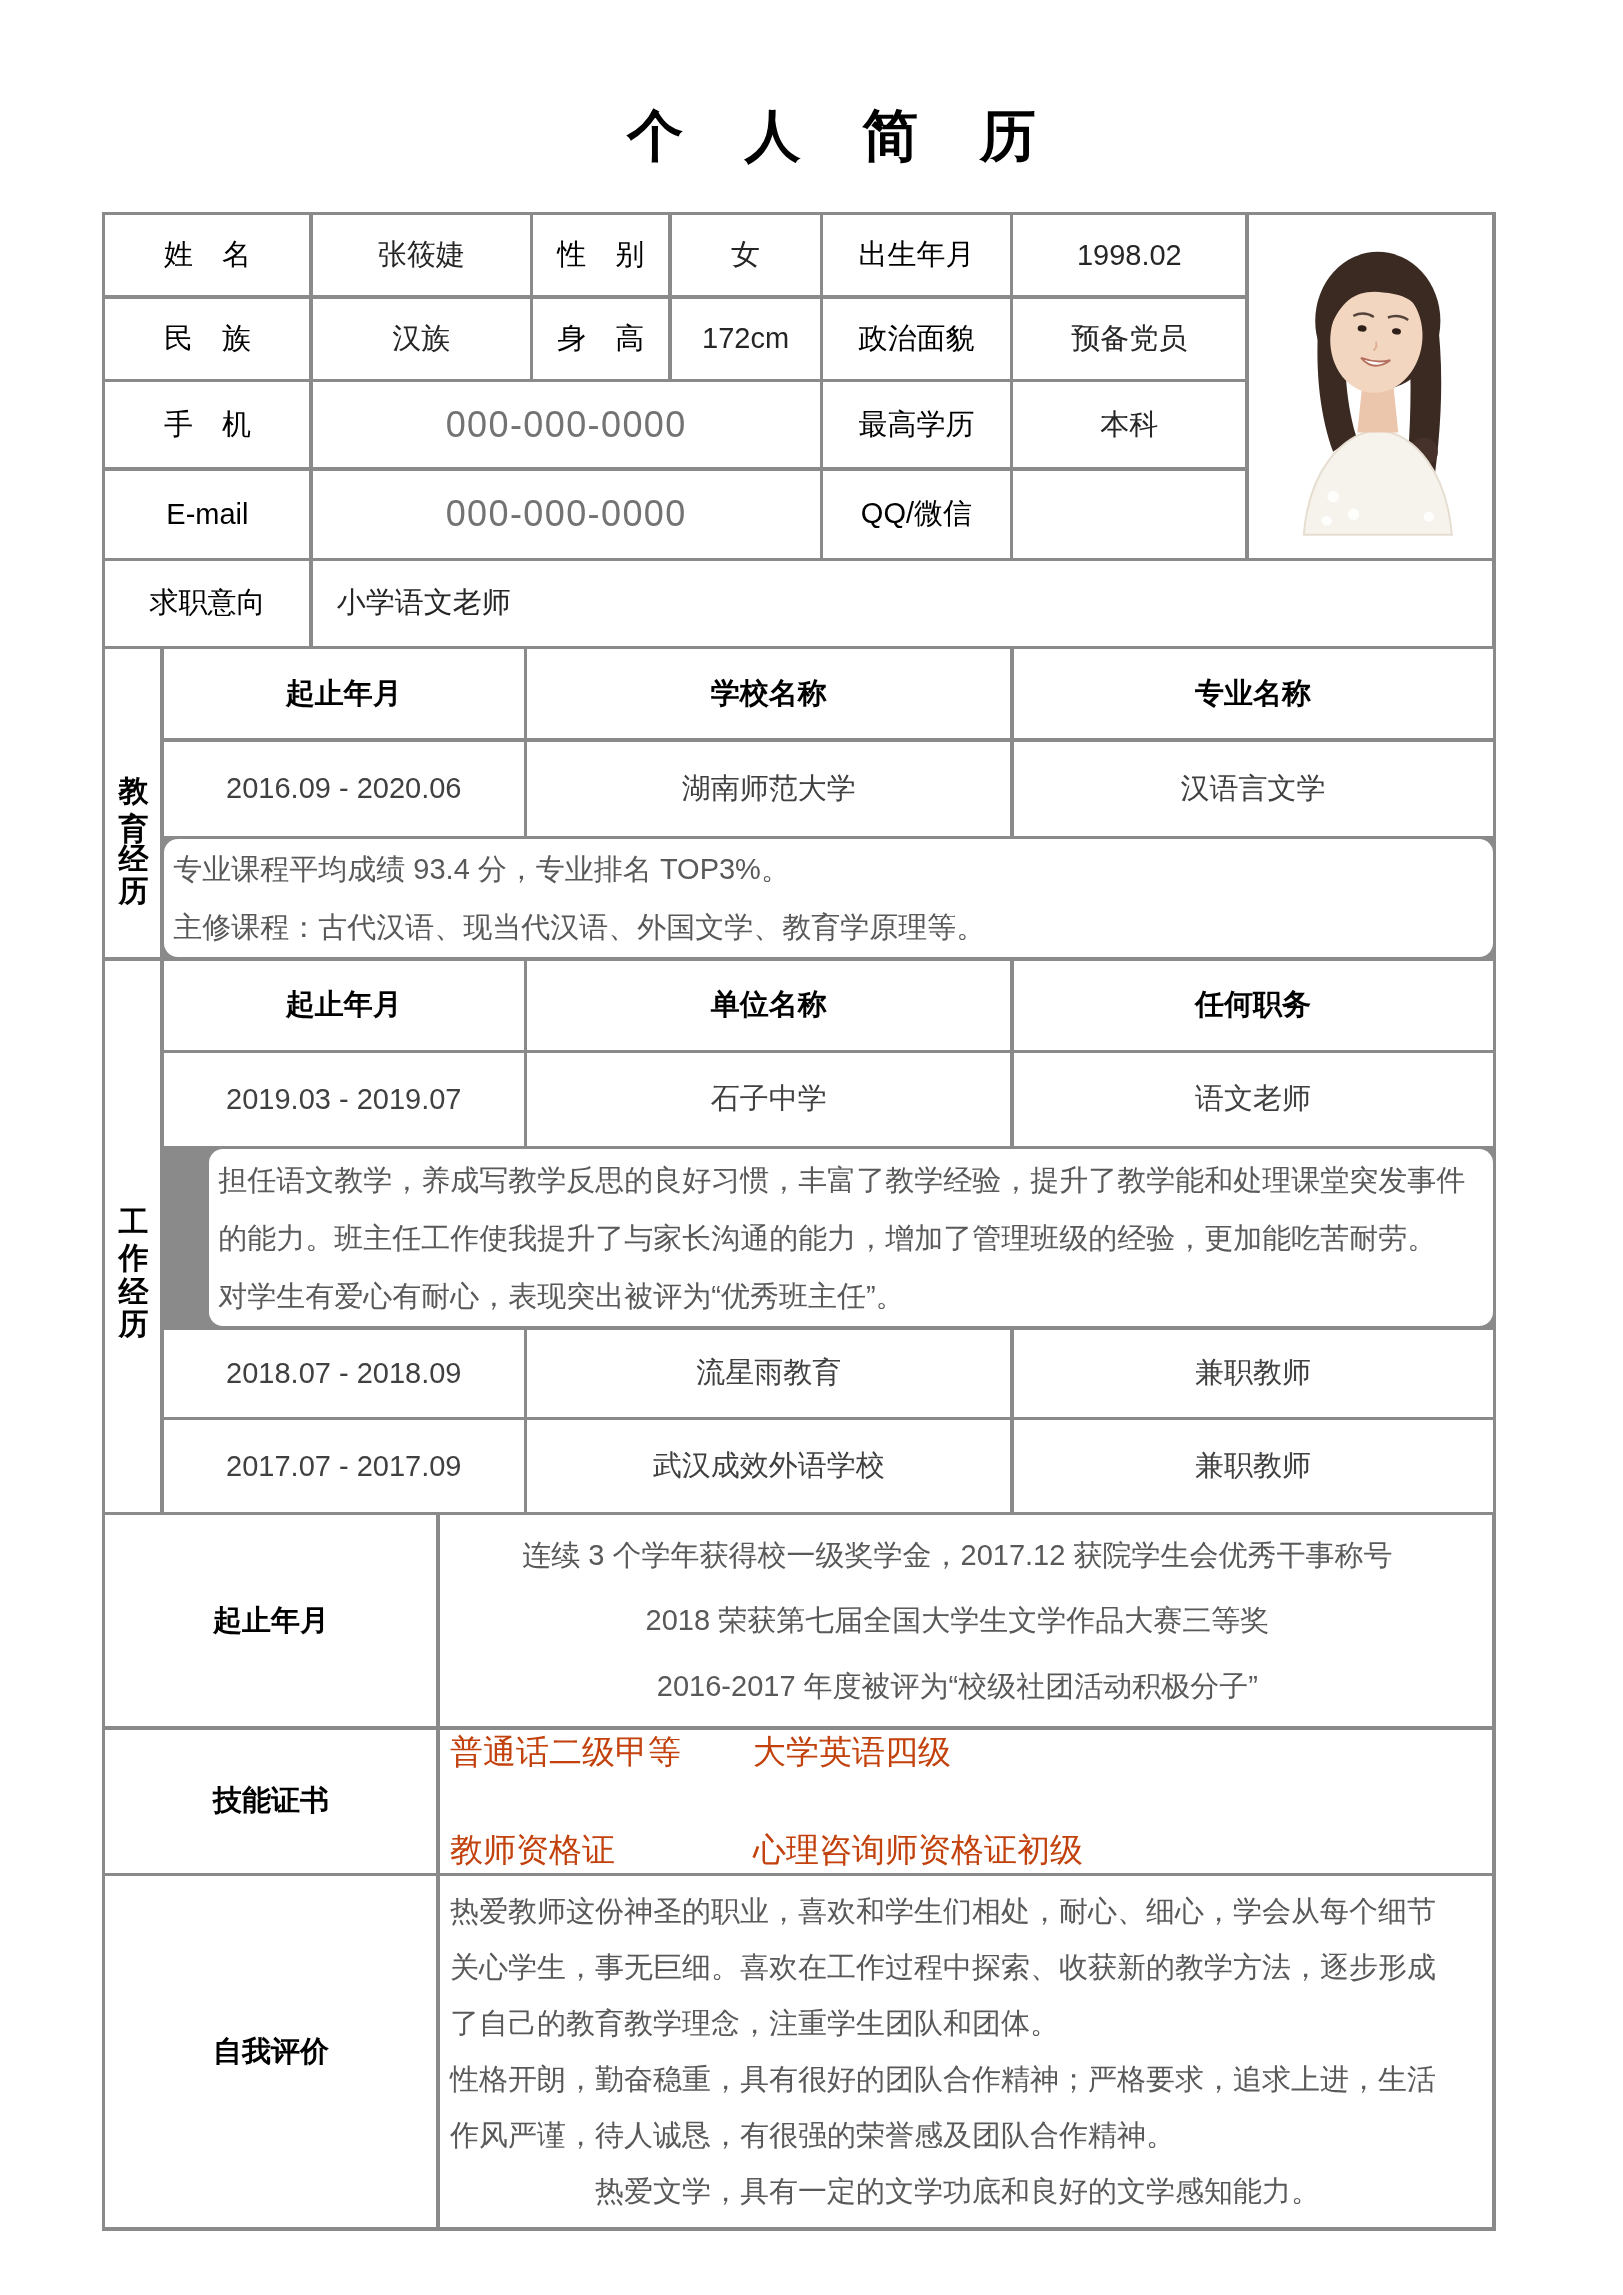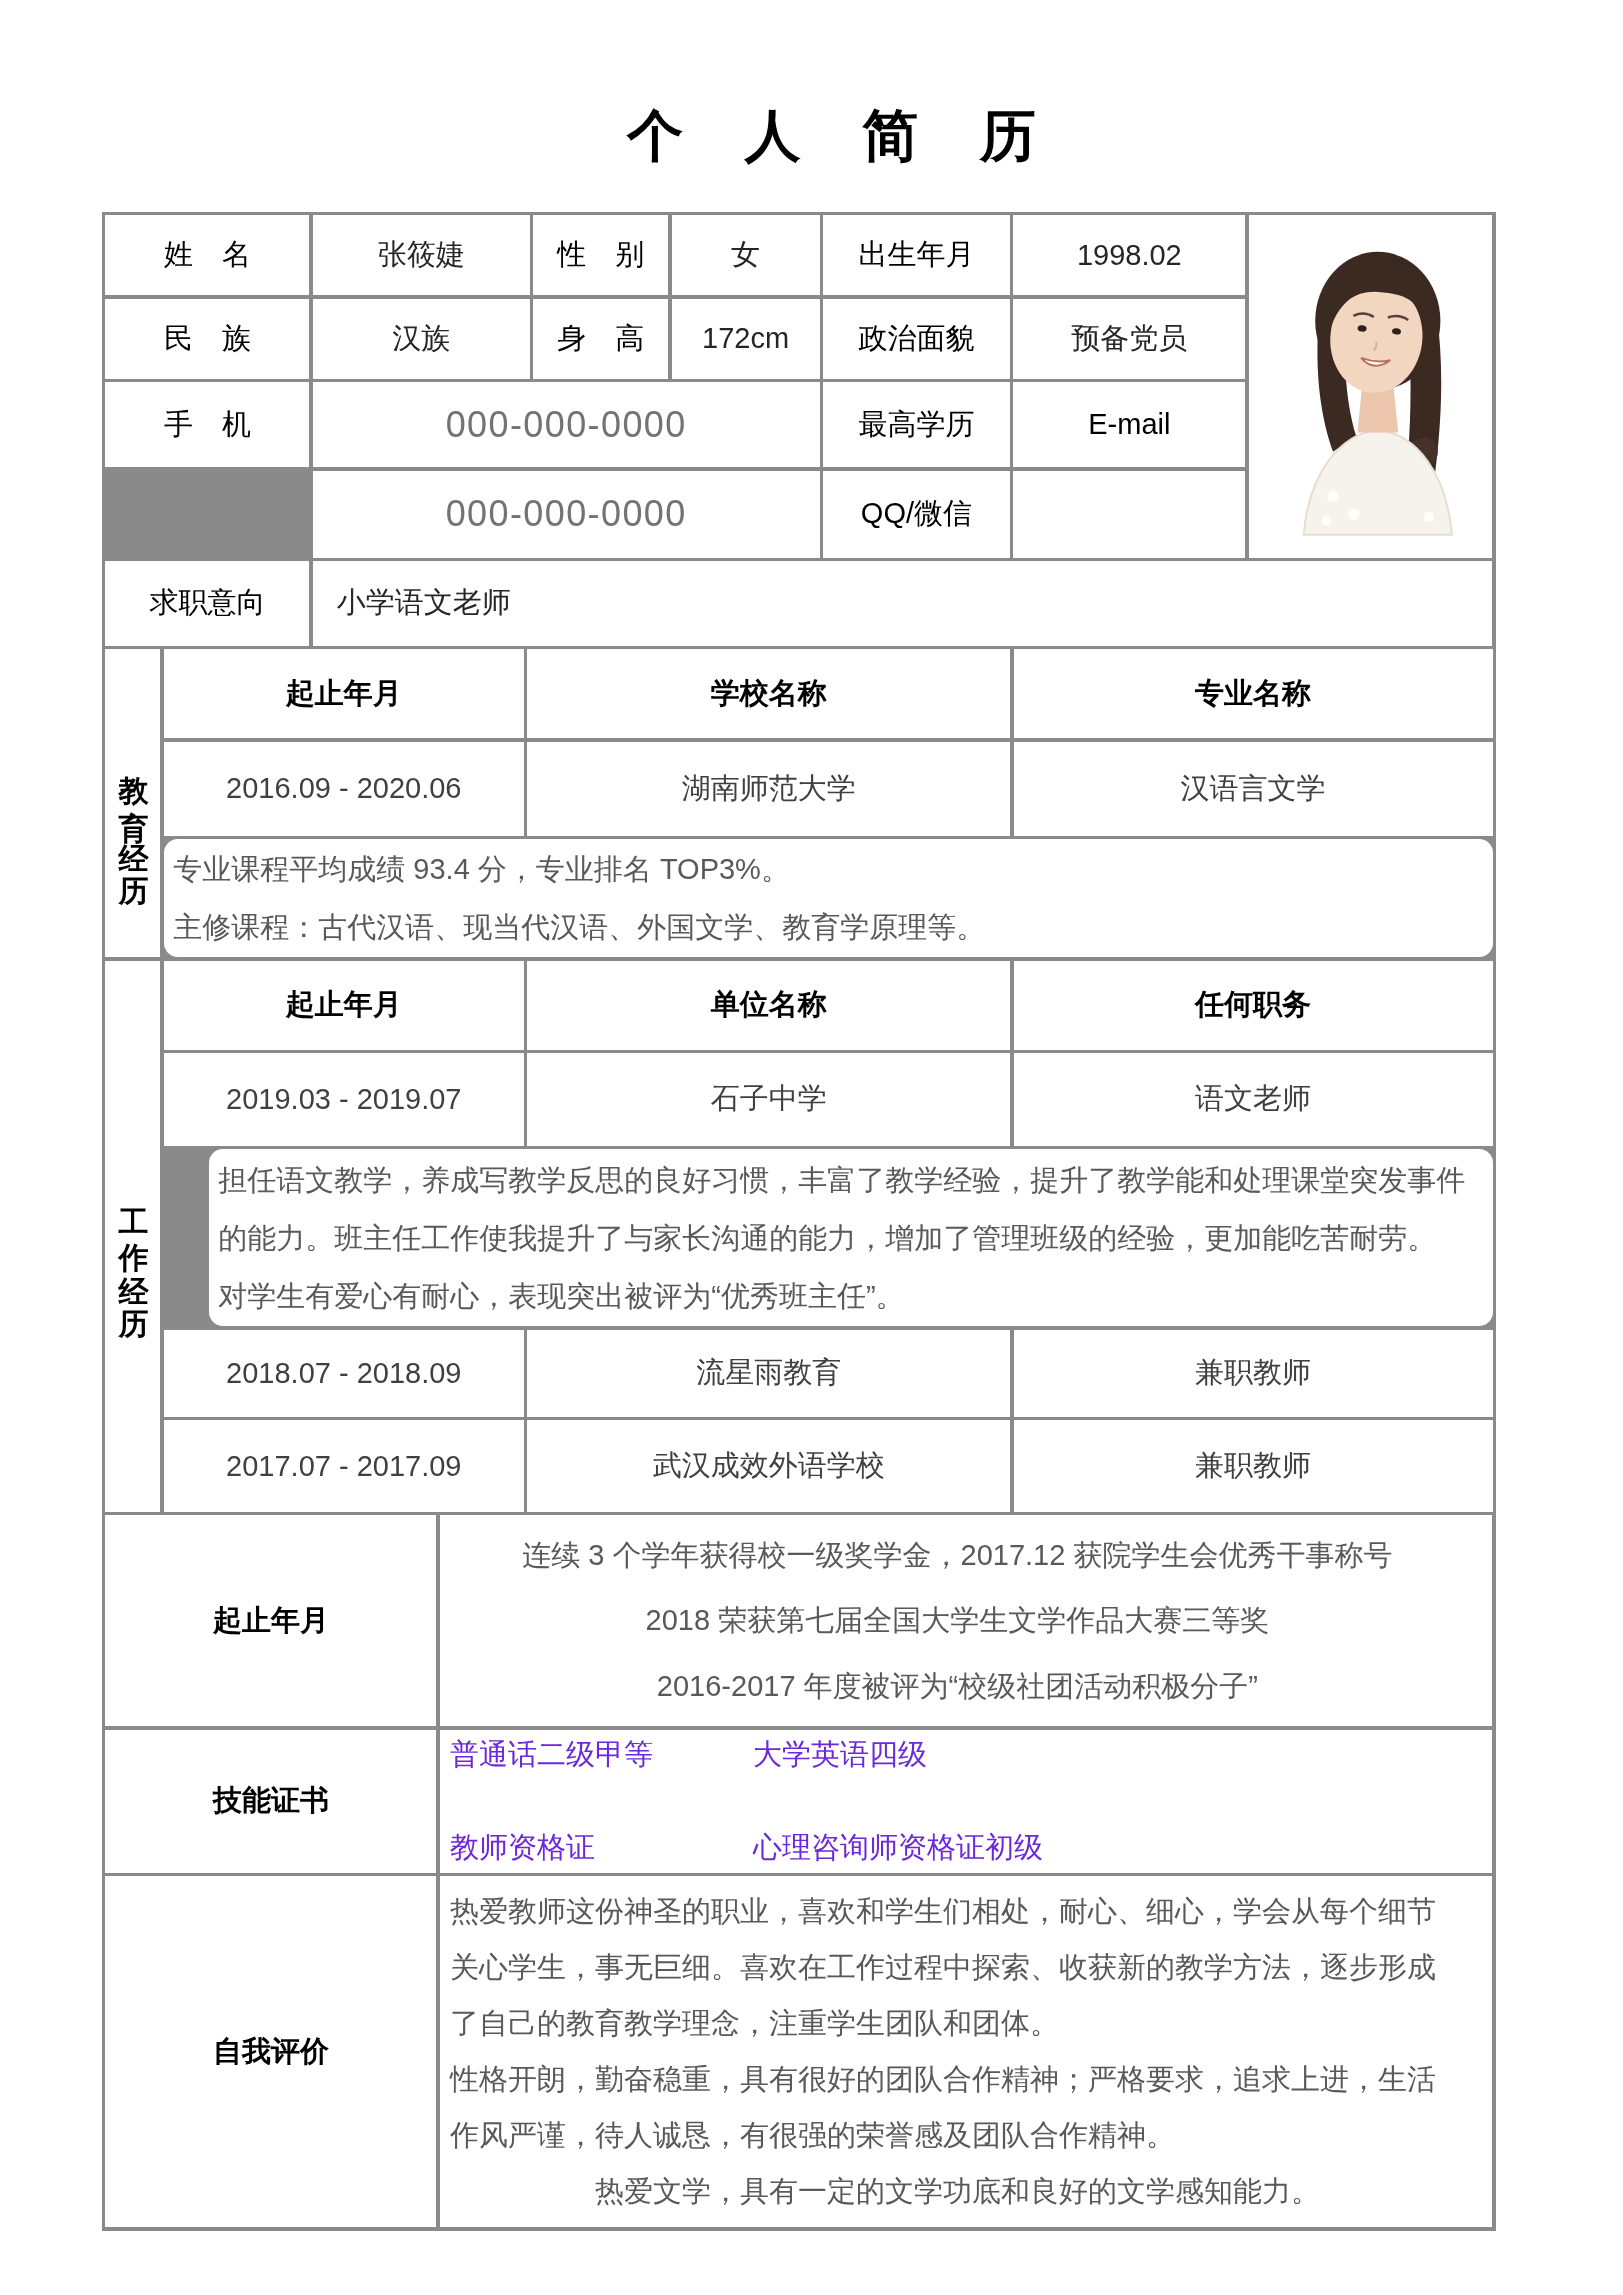--- a/index.html
+++ b/index.html
@@ -56,21 +56,21 @@
     flex-direction:column;align-items:center;justify-content:center;
     padding:6.8px 27px 6.8px 10.2px;
   }
   .bigcell p{margin:0;font-size:29px;color:#595959;text-align:left;}
   .awards-cell p{line-height:2.25;}
   .eval-cell p{line-height:1.93;}
   .skills-grid{
     display:grid;grid-template-columns:303px auto;row-gap:53px;
     padding:0 0 0 10.2px;align-content:center;
   }
-  .skills-grid span{font-size:29px;color:#6d28d9;text-align:left;}
+  .skills-grid span{font-size:33px;color:#c2410c;text-align:left;}
   .photo-cell{grid-column:7;grid-row:1 / span 4;padding:10.2px 18.4px 8.2px 33px;display:block;}
   .photo-frame{width:100%;height:100%;background:#fff;}
   .photo-frame svg{display:block;width:100%;height:100%;}
 </style>
 </head>
 <body>
 
 <div class="page">
 
   <h1 class="title">个 人 简 历</h1>
@@ -123,20 +123,21 @@
       <div class="cell lbl">民　族</div>
       <div class="cell val">汉族</div>
       <div class="cell lbl">身　高</div>
       <div class="cell val">172cm</div>
       <div class="cell lbl">政治面貌</div>
       <div class="cell val">预备党员</div>
 
       <div class="cell lbl">手　机</div>
       <div class="cell muted" style="grid-column:2 / span 3;">000-000-0000</div>
       <div class="cell lbl">最高学历</div>
+      <div class="cell val">本科</div>
 
       <div class="cell lbl">E-mail</div>
       <div class="cell muted" style="grid-column:2 / span 3;">000-000-0000</div>
       <div class="cell lbl">QQ/微信</div>
       <div class="cell val"></div>
 
       <div class="cell lbl">求职意向</div>
       <div class="cell val left objective-val" style="grid-column:2 / span 6;">小学语文老师</div>
     </div>
 

